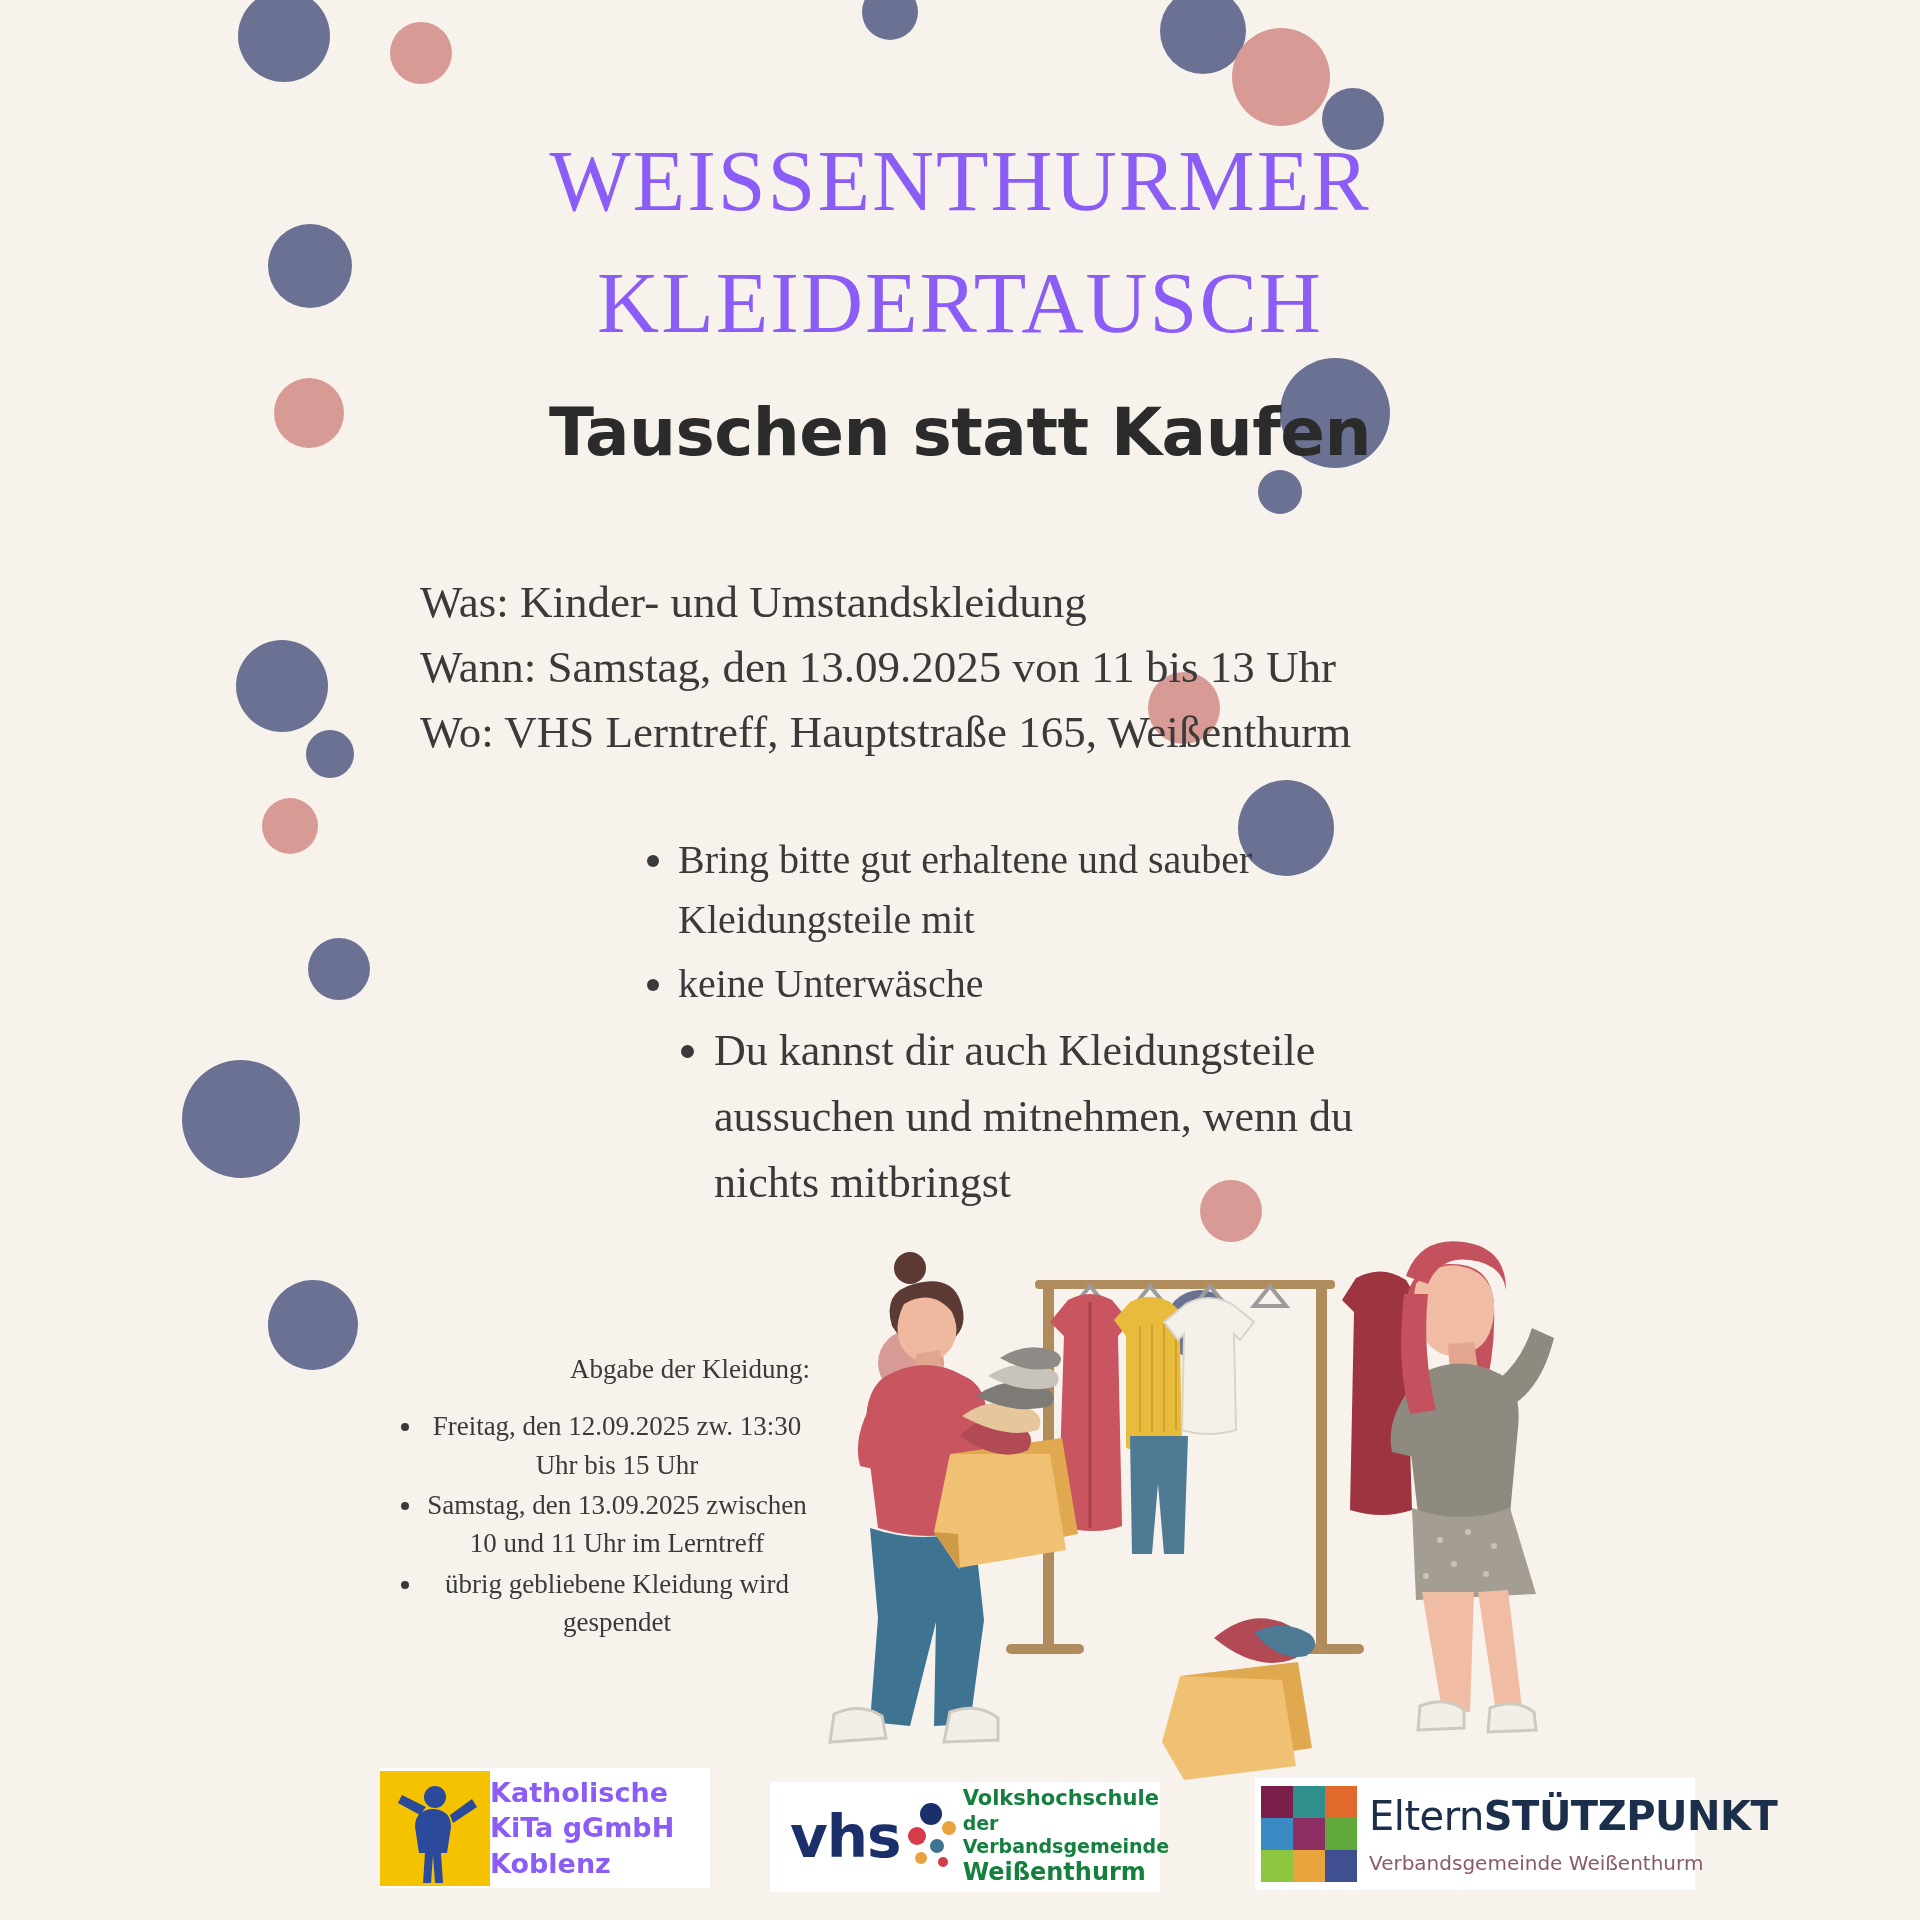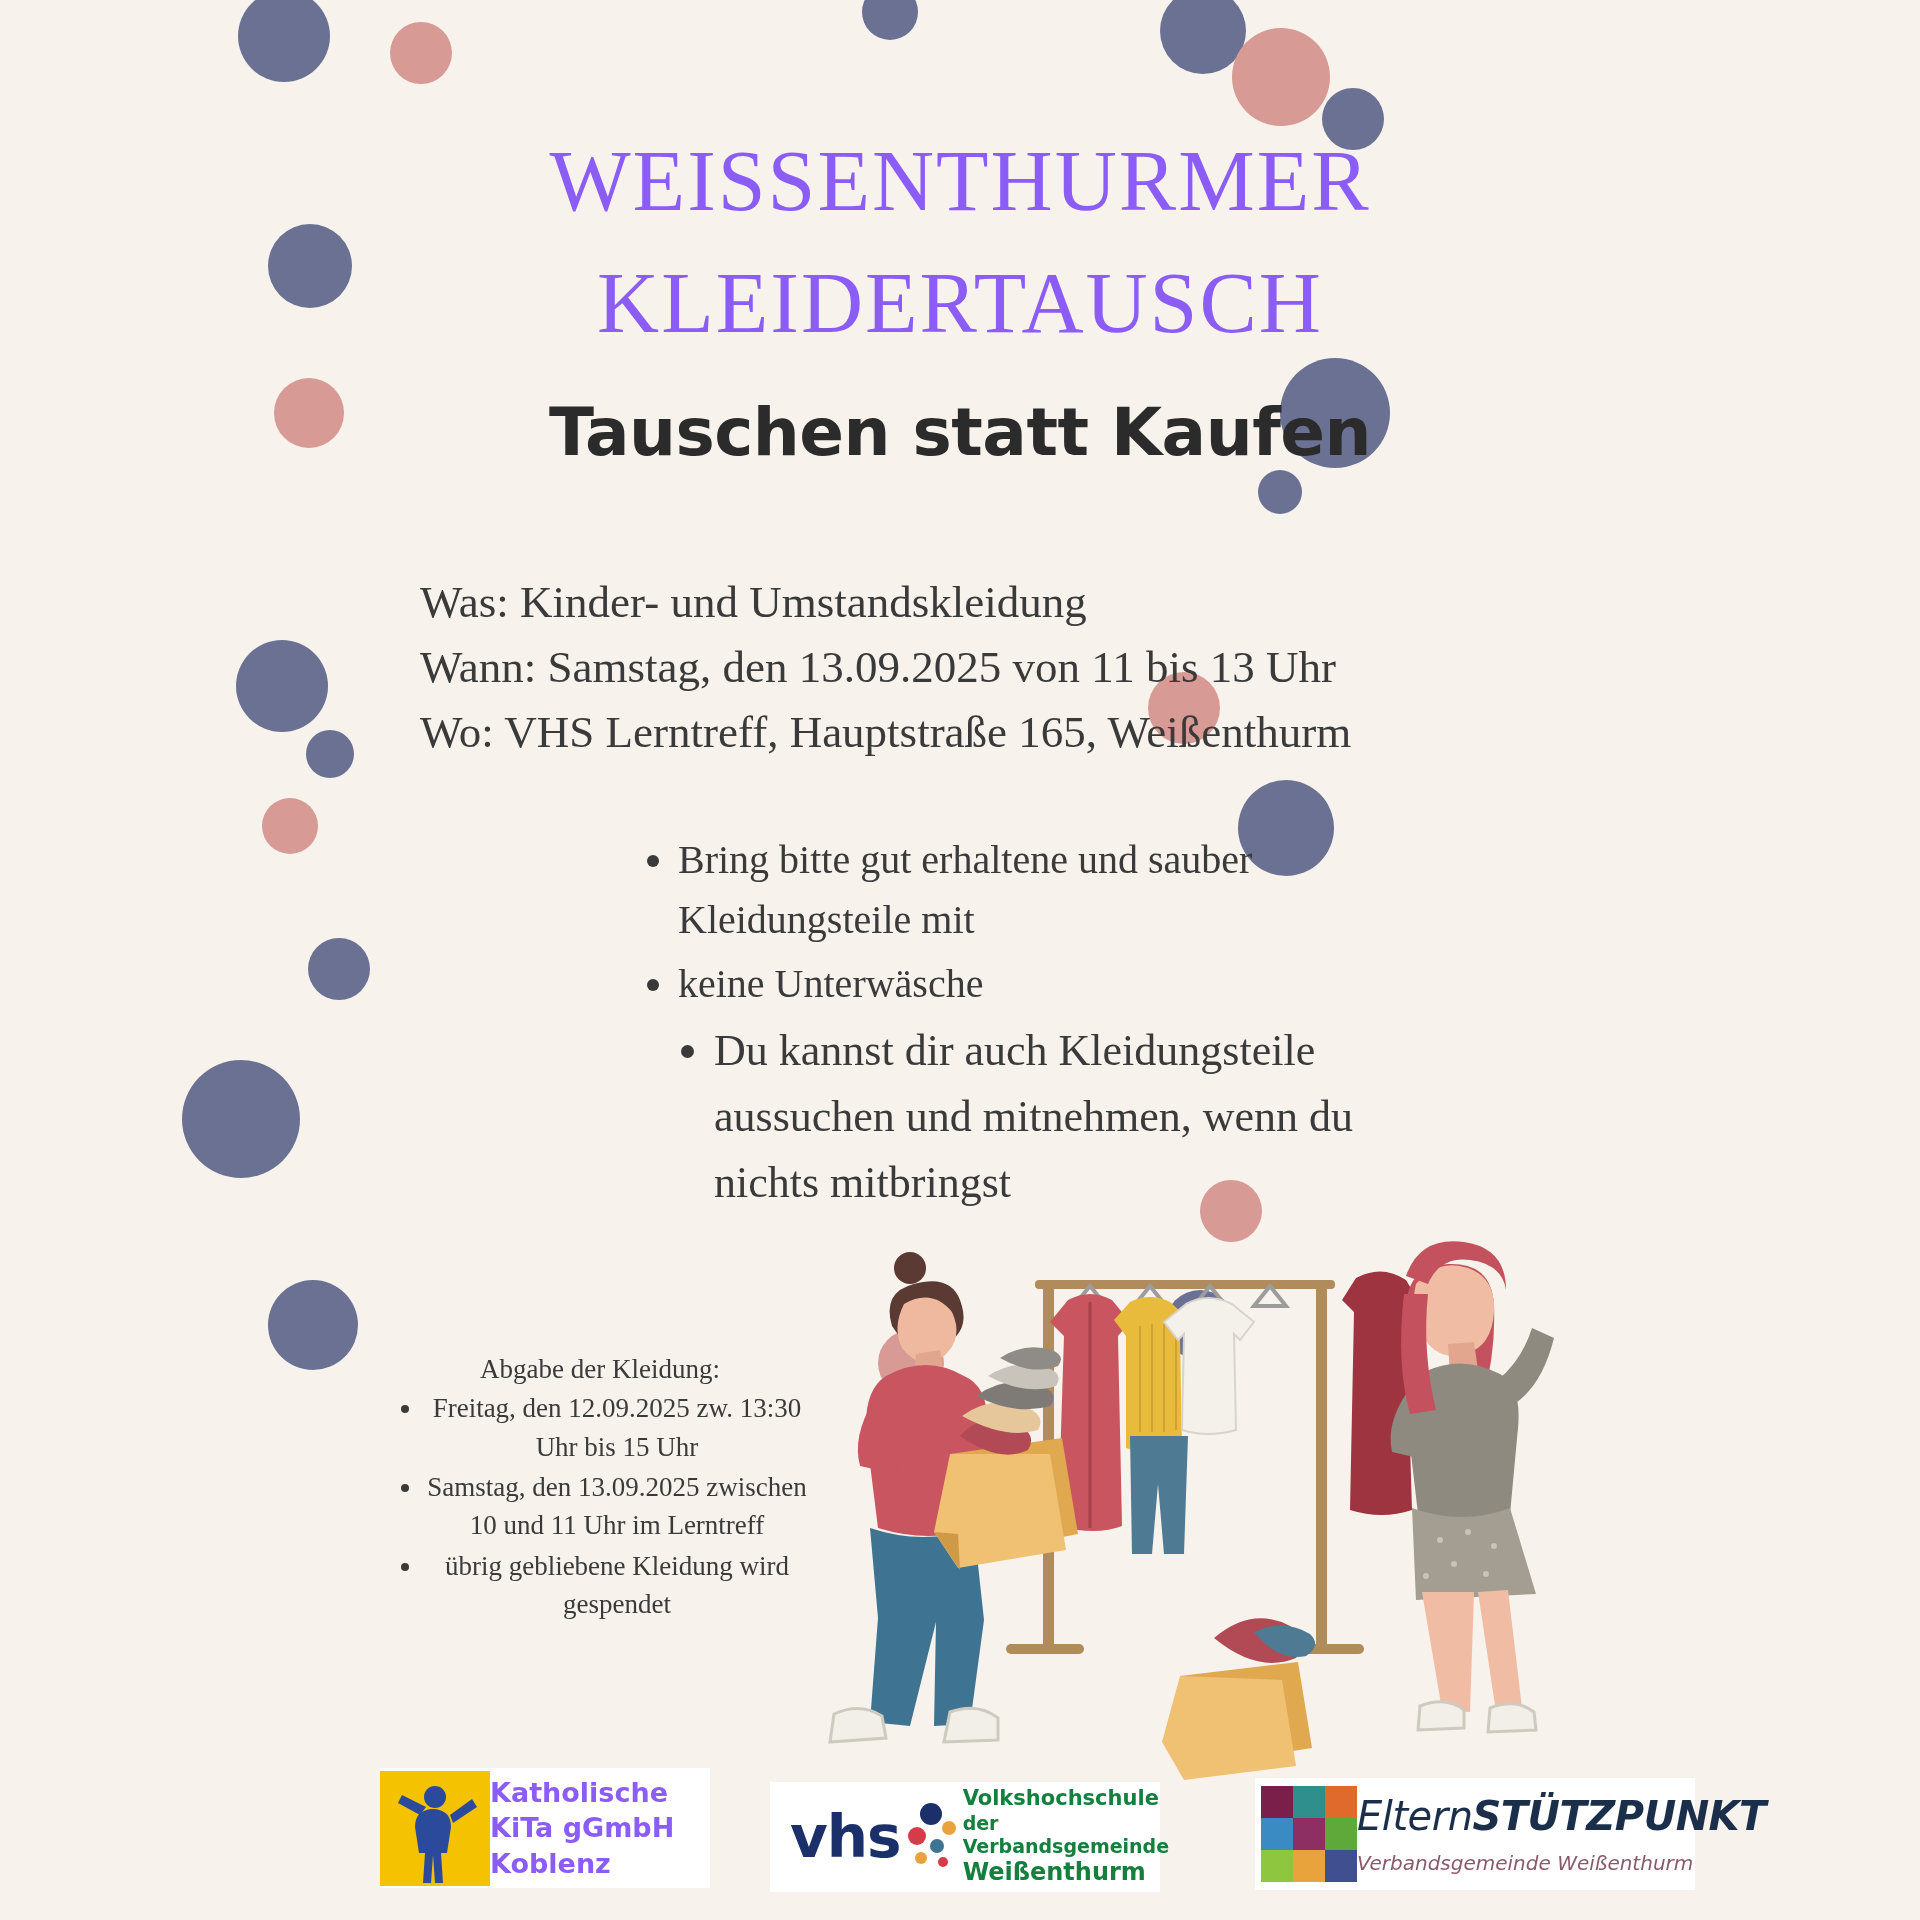--- a/index.html
+++ b/index.html
@@ -85,21 +85,22 @@
     position: absolute;
     top: 1350px;
     left: 390px;
     width: 420px;
     color: #3a3a3a;
     font-size: 27px;
     line-height: 1.42;
     text-align: center;
   }
   .dropoff .head {
-    margin-bottom: 1px;
+    margin-bottom: 19px;
+    text-align: right;
   }
   .dropoff ul {
     margin: 0;
     padding-left: 34px;
     text-align: center;
   }
   .dropoff li {
     margin-bottom: 2px;
   }
   
@@ -193,21 +194,21 @@
   .esp-grid {
     width: 96px;
     height: 96px;
     display: grid;
     grid-template-columns: repeat(3, 1fr);
     grid-template-rows: repeat(3, 1fr);
     flex: none;
     margin-left: 6px;
   }
   .esp-text {
-    font-style: italic;
+    padding-left: 12px;
   }
   .esp-main {
     font-family: "DejaVu Sans", sans-serif;
     font-size: 40px;
     color: #1b2f4b;
     letter-spacing: -0.5px;
   }
   .esp-main b { font-weight: bold; }
   .esp-sub {
     font-family: "DejaVu Sans", sans-serif;

